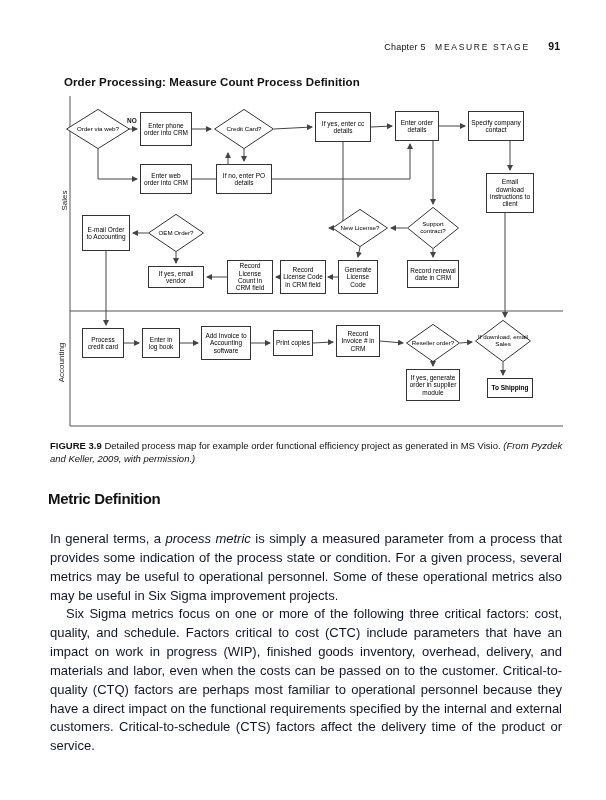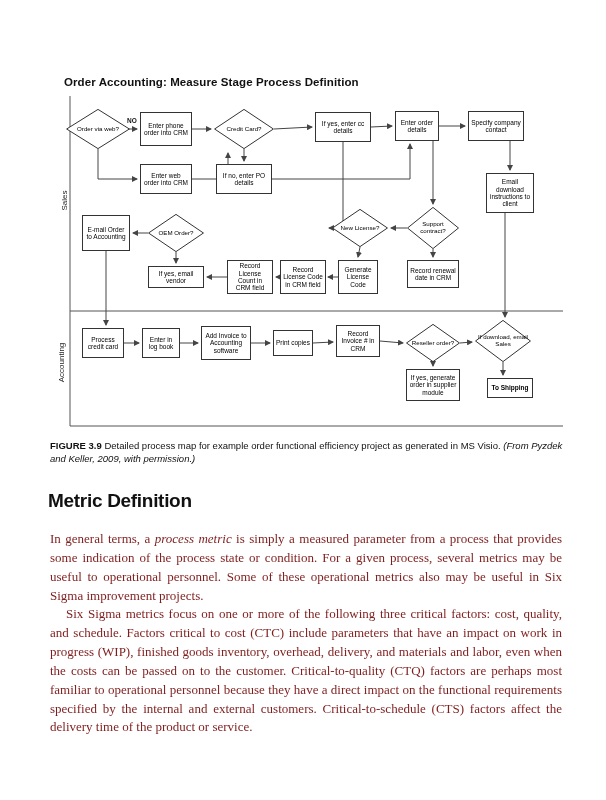--- a/index.html
+++ b/index.html
@@ -31,36 +31,41 @@
   .diamond{background:transparent;}
   .diamond .nl{position:relative;z-index:1;padding:0 3px;font-size:6.2px;}
   .dshape{position:absolute;left:0;top:0;width:100%;height:100%;}
   .dshape polygon{fill:#fff;stroke:#333;stroke-width:1;vector-effect:non-scaling-stroke;}
   .bold-node{border-width:1.5px;}
   .bold-node .nl{font-weight:bold;}
   .edge-label{position:absolute;left:69px;top:21px;font-size:6.5px;font-weight:bold;}
   
   .caption{position:absolute;left:50px;top:440px;width:514px;font-size:9.5px;line-height:1.35;color:#111;}
   
-  .section-heading{position:absolute;left:48px;top:490px;font-size:19px;font-weight:bold;letter-spacing:-.3px;}
+  .section-heading{position:absolute;left:48px;top:490px;font-size:15px;font-weight:bold;letter-spacing:-.3px;}
   .body-text{
     position:absolute;left:50px;top:530px;width:512px;
-    font-family:Liberation Serif, serif;font-size:13px;line-height:1.45;text-align:justify;color:#7f1d1d;
+    font-family:Liberation Sans, sans-serif;font-size:13px;line-height:1.45;text-align:justify;color:#0f172a;
   }
   .body-text p{margin:0;}
   .para-indented-block{margin-left:42px;}
   .para-first-line-indent{text-indent:16px;}
 </style>
 </head>
 <body>
 
 <div class="page">
 
-
-  <div class="fig-title">Order Accounting: Measure Stage Process Definition</div>
+  <div class="running-head">
+    <span class="chap">Chapter 5</span>
+    <span class="sec">MEASURE STAGE</span>
+    <span class="pg">91</span>
+  </div>
+
+  <div class="fig-title">Order Processing: Measure Count Process Definition</div>
 
   <div class="flowchart">
 
     <svg class="connectors" width="507" height="334">
       <defs>
         <marker id="arw" markerWidth="6" markerHeight="6" refX="5" refY="3" orient="auto">
           <path d="M0,0 L6,3 L0,6 z" fill="#444"></path>
         </marker>
       </defs>
 

